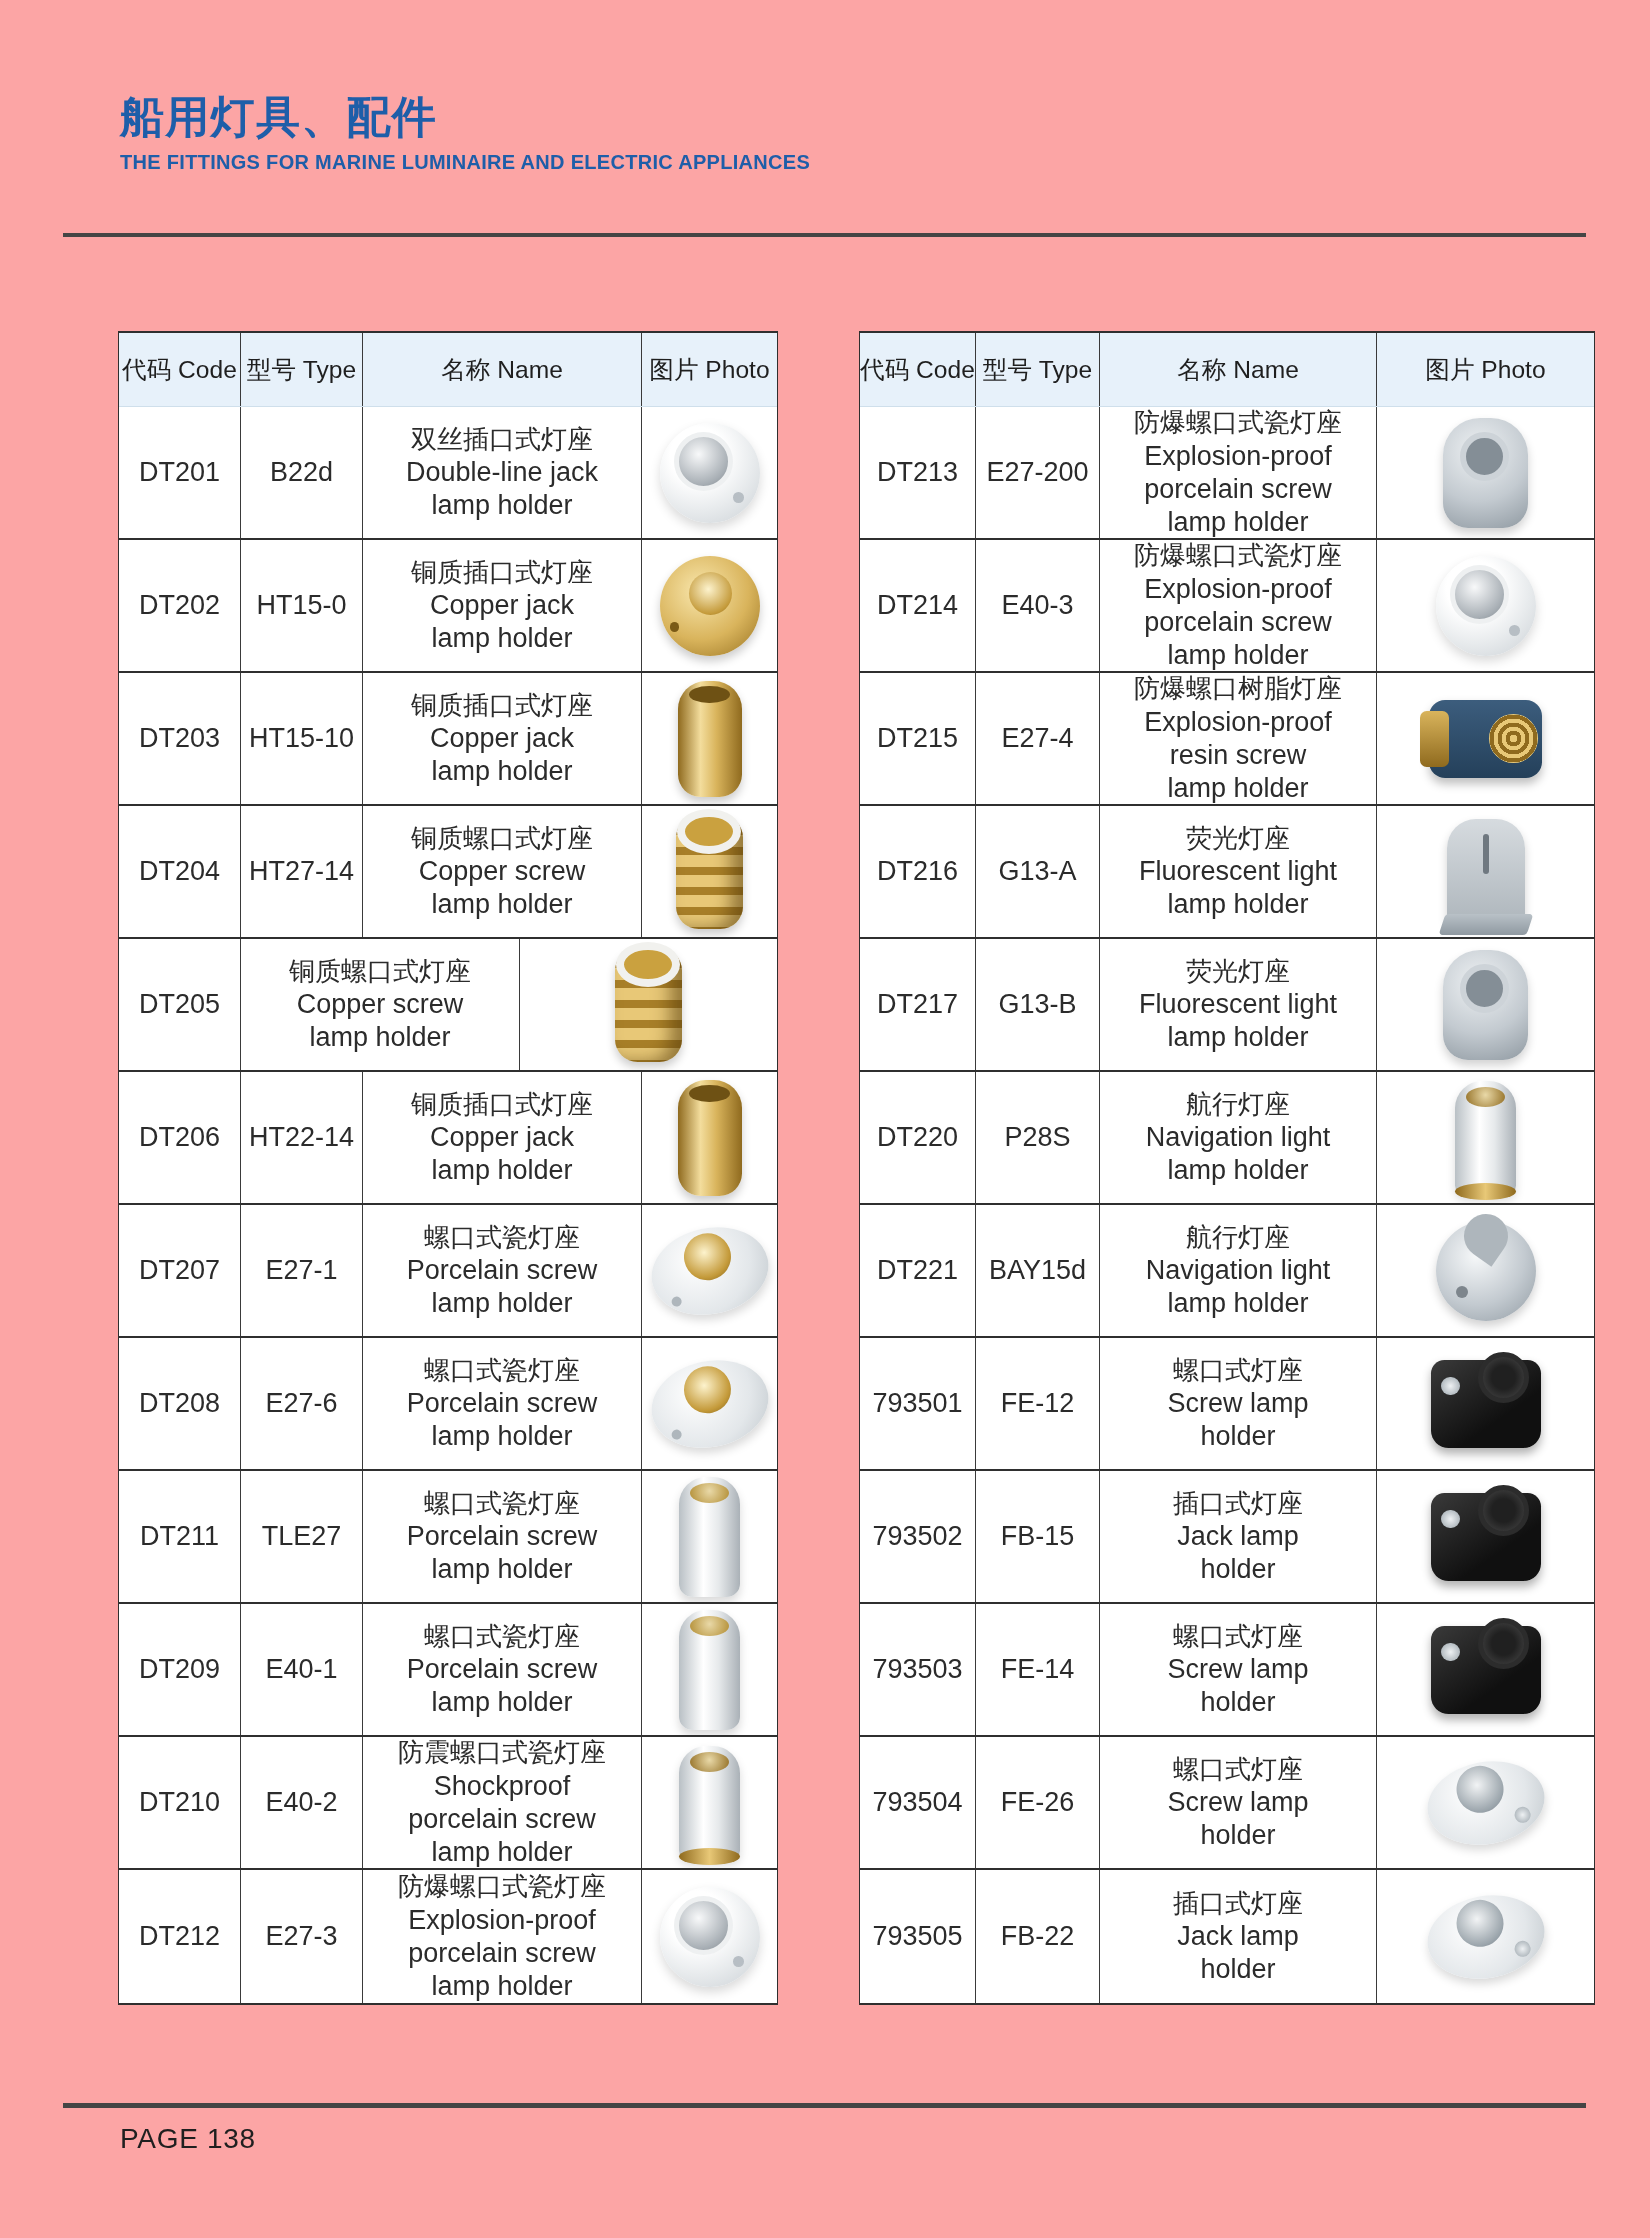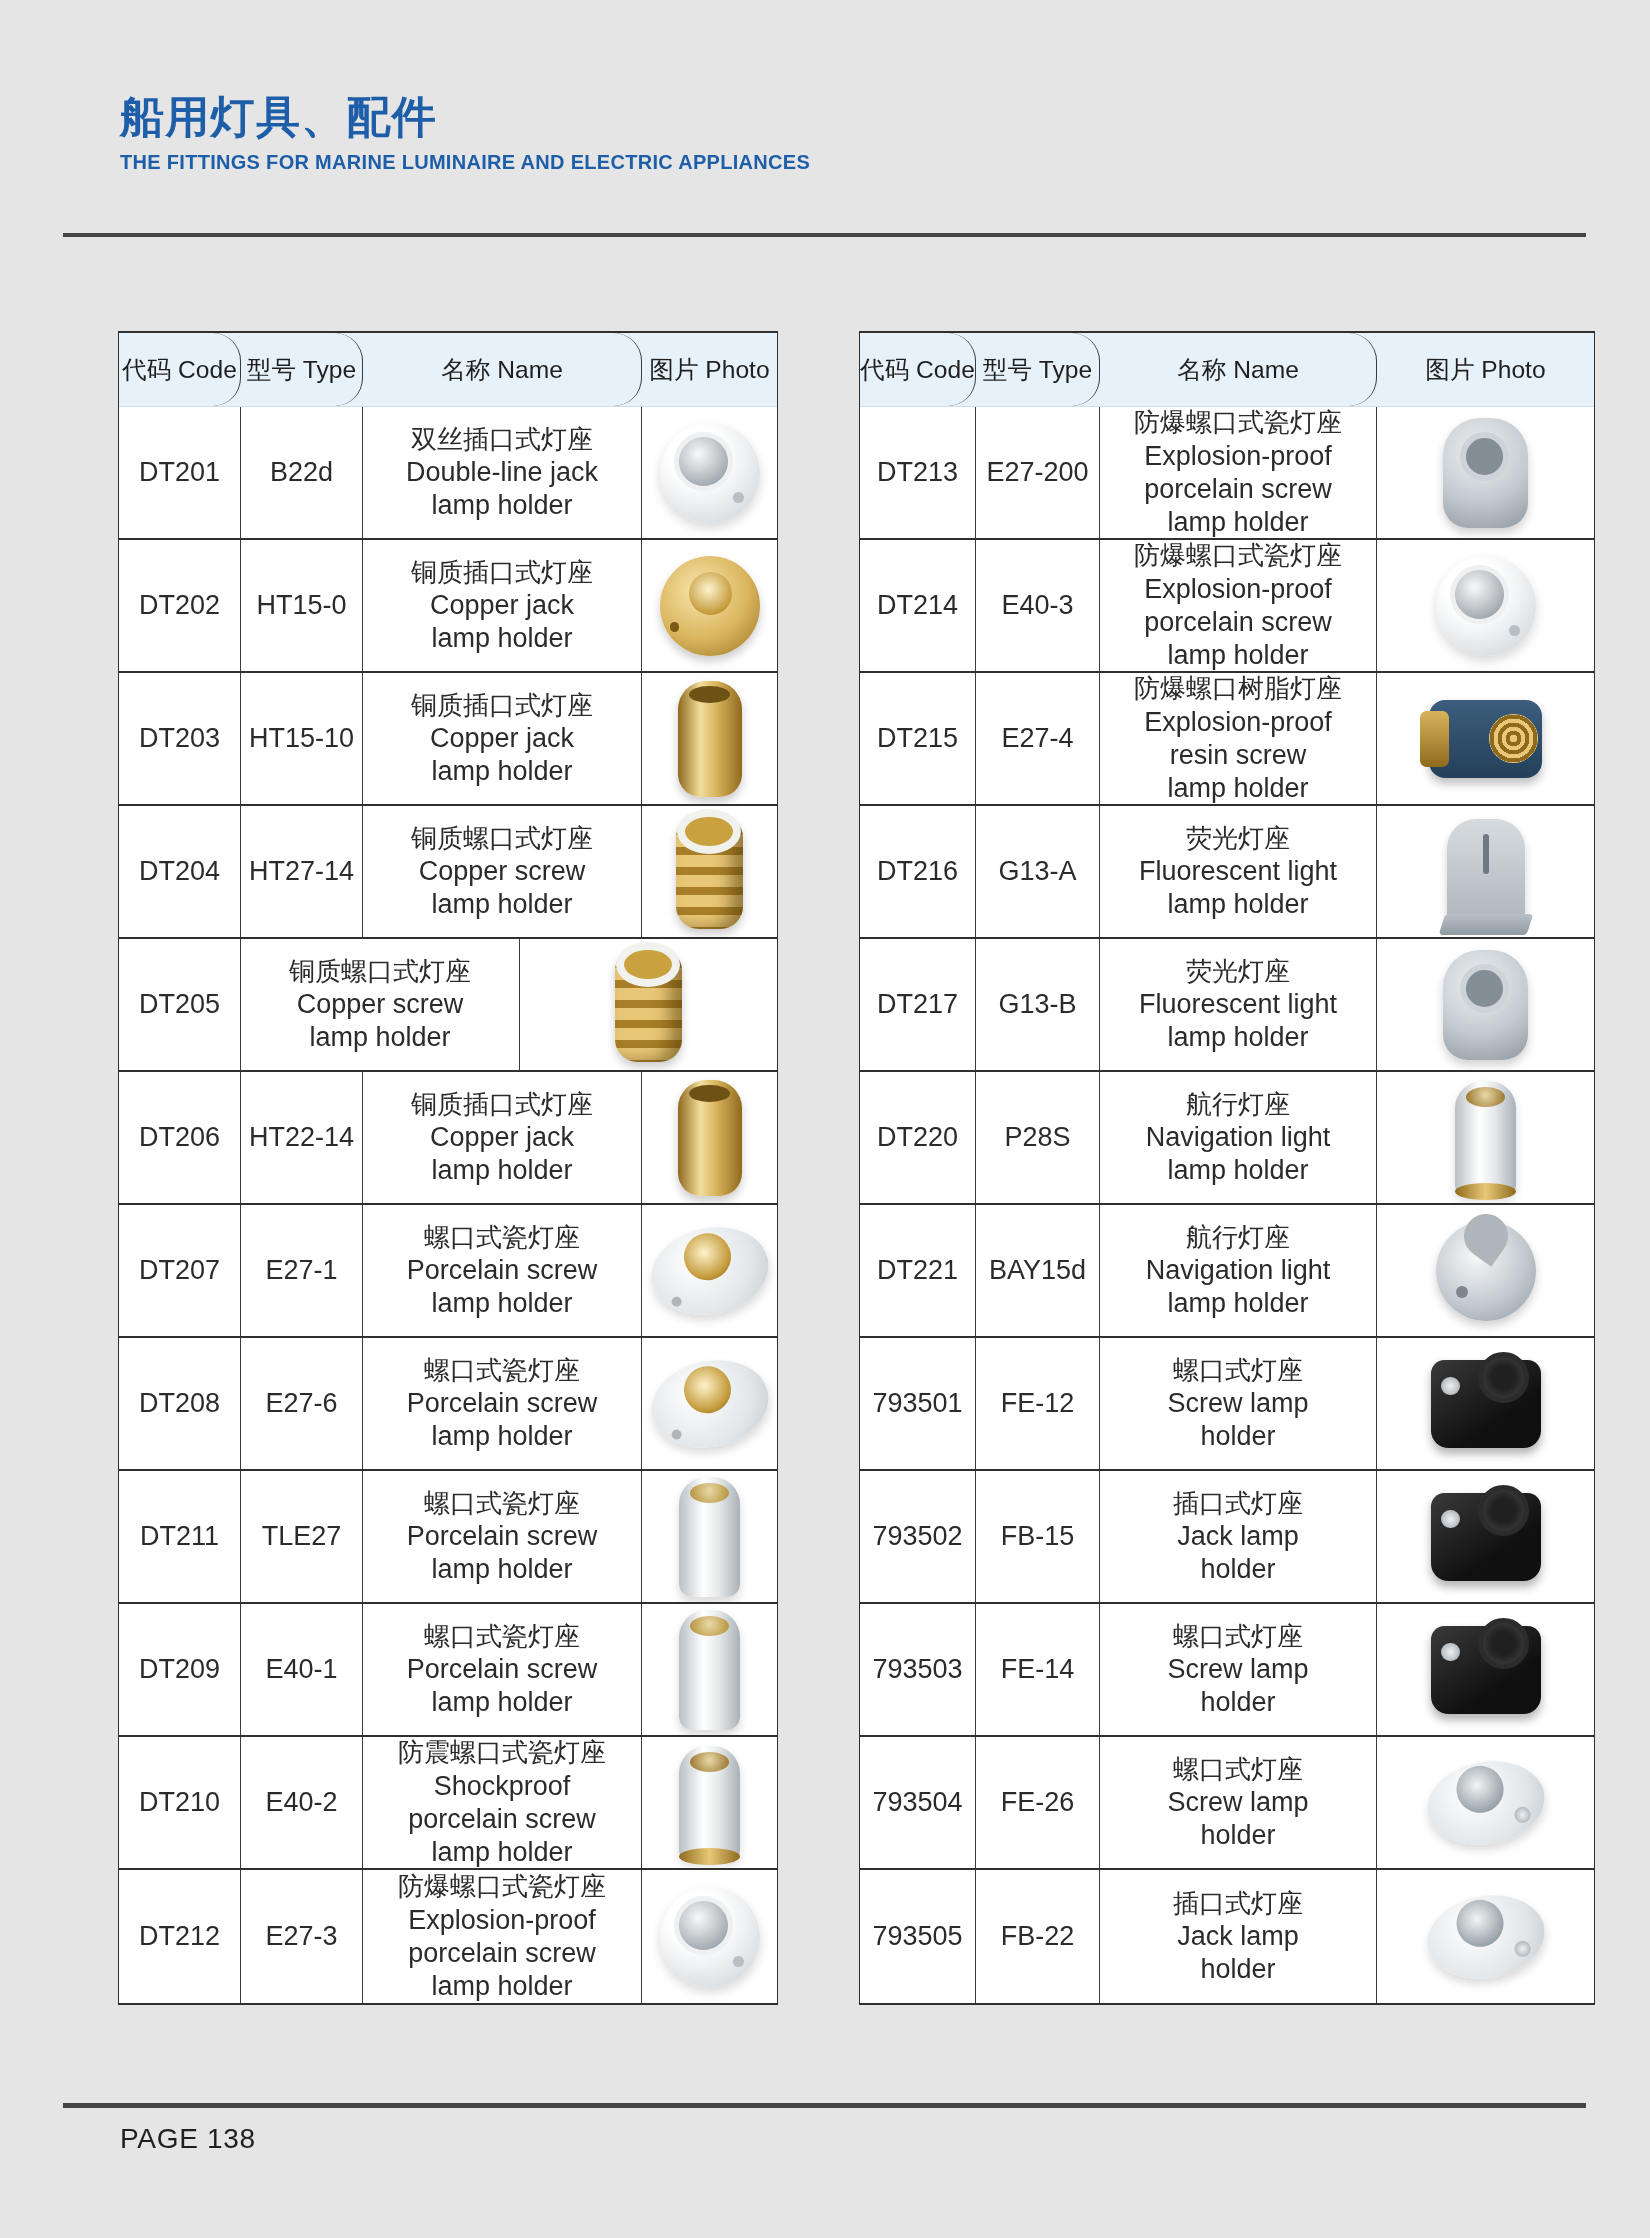--- a/index.html
+++ b/index.html
@@ -1,37 +1,37 @@
 <!DOCTYPE html>
 <html style="font-size:10.6px"><head>
 <meta charset="utf-8">
 <style>
   html,body{margin:0;padding:0;background:#ffffff;}
   body{width:1650px;height:2239px;position:relative;font-family:"Liberation Sans",sans-serif;}
-  .page{position:absolute;inset:0;background:#e5e5e5;}
+  .page{position:absolute;inset:0;background:#fca5a5;}
 
   
   .title-block{position:absolute;left:120px;top:93px;}
   .title-zh{font-size:44px;font-weight:bold;color:#1e5ea9;letter-spacing:1.3px;line-height:1.1;margin:0;}
   .title-en{font-size:20px;font-weight:600;color:#1e5ea9;letter-spacing:0.3px;margin:9.3px 0 0 0;line-height:1.1;}
   .rule{position:absolute;left:63px;width:1523px;background:#454545;}
   .rule-top{top:233px;height:4px;}
   .rule-bottom{top:2103px;height:4.7px;}
   .footer-text{position:absolute;left:120px;top:2123px;font-size:28px;color:#1f1f1f;letter-spacing:0.7px;}
 
   
   .table{position:absolute;top:331px;border:2px solid #2f2f2f;border-left-width:1.3px;border-right-width:1.3px;box-sizing:border-box;background:#fff;}
   .table-left{left:118px;width:660px;}
   .table-right{left:859px;width:736px;}
   .tr{display:flex;height:133px;border-bottom:2px solid #2f2f2f;box-sizing:border-box;}
   .tr:last-child{border-bottom:none;}
   .tr.thead{height:74px;background:#e7f1fa;border-bottom:0.7px solid #cfdfeb;}
   .th,.td{border-right:1.3px solid #3a3a3a;box-sizing:border-box;display:flex;flex-direction:column;justify-content:center;align-items:center;text-align:center;overflow:hidden;}
   .th:last-child,.td:last-child{border-right:none;}
-  .th{font-size:24.6px;color:#1f1f1f;border-radius:28px;}
+  .th{font-size:24.6px;color:#1f1f1f;}
   .td{font-size:27px;color:#2b2b2b;}
   .table-left  .col-code{width:122px;} .table-left  .col-type{width:122px;} .table-left  .col-name{width:279px;} .table-left  .col-photo{flex:1;}
   .table-right .col-code{width:116px;} .table-right .col-type{width:124px;} .table-right .col-name{width:277px;} .table-right .col-photo{flex:1;}
   .name-zh{font-size:26px;color:#2b2b2b;line-height:1.3;}
   .name-en{font-size:27px;color:#2b2b2b;line-height:1.22;white-space:pre-line;}
 
   
   .photo{position:relative;margin:auto;}
   .photo::before,.photo::after{content:"";position:absolute;}
 

